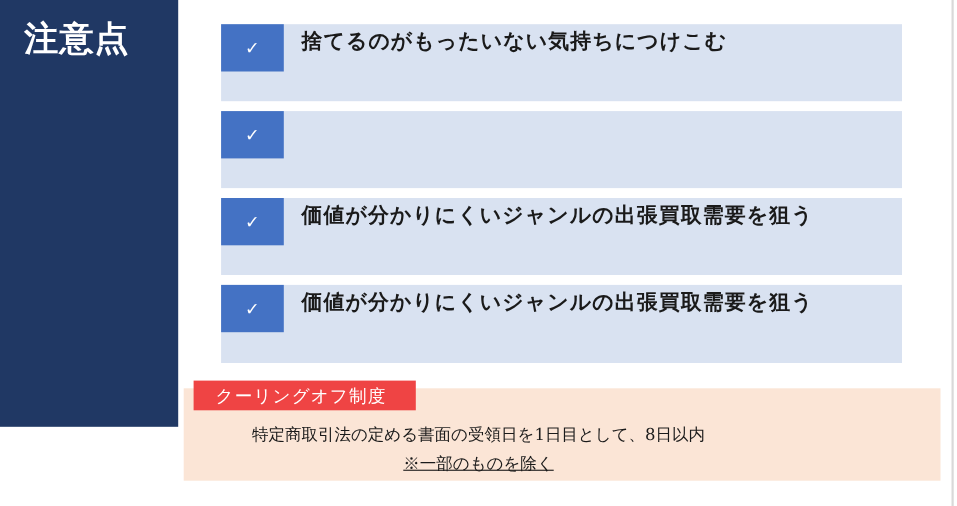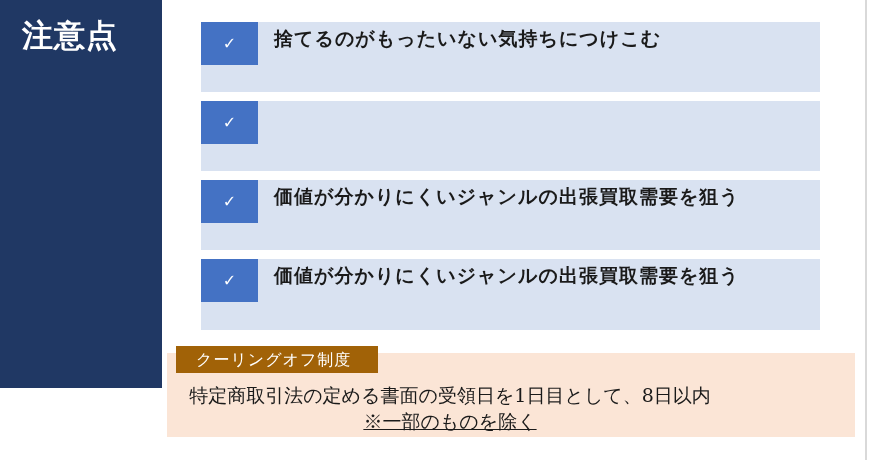--- a/index.html
+++ b/index.html
@@ -35,29 +35,29 @@
       position: absolute; left: 73px; top: 2px;
       font-size: 19px; font-weight: bold; color: #1a1a1a; letter-spacing: 1px;
       line-height: 28px; white-space: nowrap;
     }
     .notice {
       position: absolute; left: 167px; top: 353px; width: 688px; height: 84px;
       background: #fbe5d6;
     }
     .notice-tag {
       position: absolute; left: 176px; top: 346px; width: 202px; height: 27px;
-      background: #a16207; color: #ffffff;
+      background: #ef4444; color: #ffffff;
       font-family: "DejaVu Serif", "Liberation Serif", serif;
       font-size: 16px; line-height: 27px; padding-left: 20px; box-sizing: border-box;
       letter-spacing: 1px;
     }
     .notice-line {
-      position: absolute; left: 170px; width: 560px; text-align: center;
+      position: absolute; left: 155px; width: 560px; text-align: center;
       font-family: "DejaVu Serif", "Liberation Serif", serif;
-      font-size: 19px; color: #1a1a1a; line-height: 24px; white-space: nowrap;
+      font-size: 15px; color: #1a1a1a; line-height: 24px; white-space: nowrap;
     }
   </style>
 </head>
 <body>
 
 <div class="sidebar">
   <div class="sidebar-title">注意点</div>
 </div>
 
 <div class="page-edge"></div>

